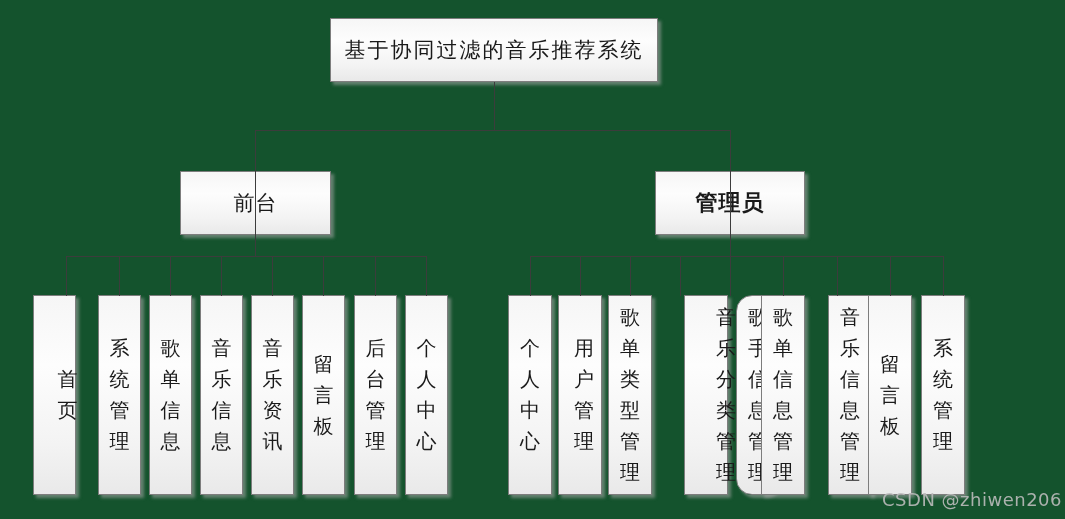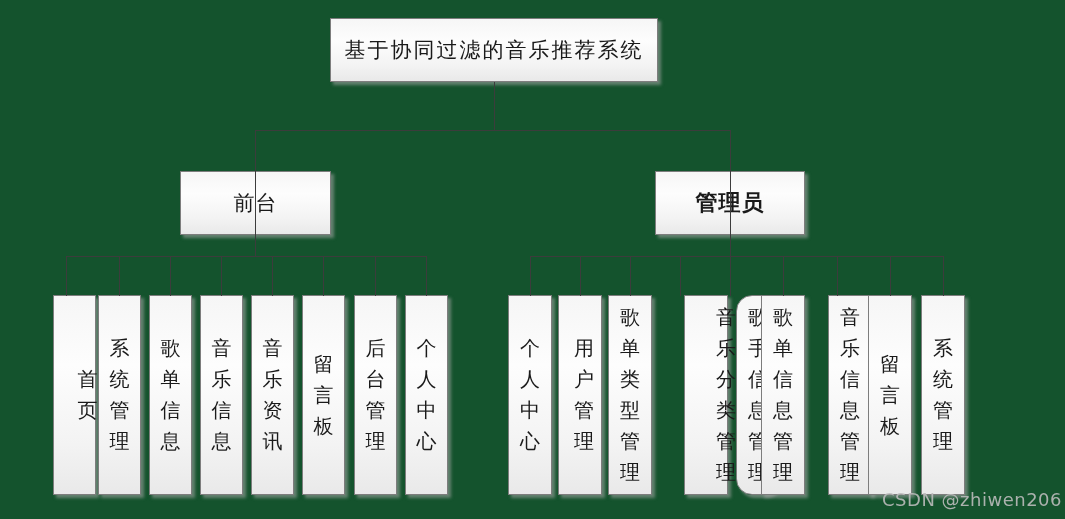--- a/index.html
+++ b/index.html
@@ -88,21 +88,21 @@
     <span>基于协同过滤的音乐推荐系统</span>
   </div>
 
   <div class="box branch branch-front">
     <span>前台</span>
   </div>
   <div class="box branch branch-admin">
     <span>管理员</span>
   </div>
 
-  <div class="box leaf" style="left:53px;padding-left:26px;">
+  <div class="box leaf" style="left:33px;padding-left:26px;">
     <span class="vtext">首页</span>
   </div>
   <div class="box leaf" style="left:98px;">
     <span class="vtext">系统管理</span>
   </div>
   <div class="box leaf" style="left:149px;">
     <span class="vtext">歌单信息</span>
   </div>
   <div class="box leaf" style="left:200px;">
     <span class="vtext">音乐信息</span>

